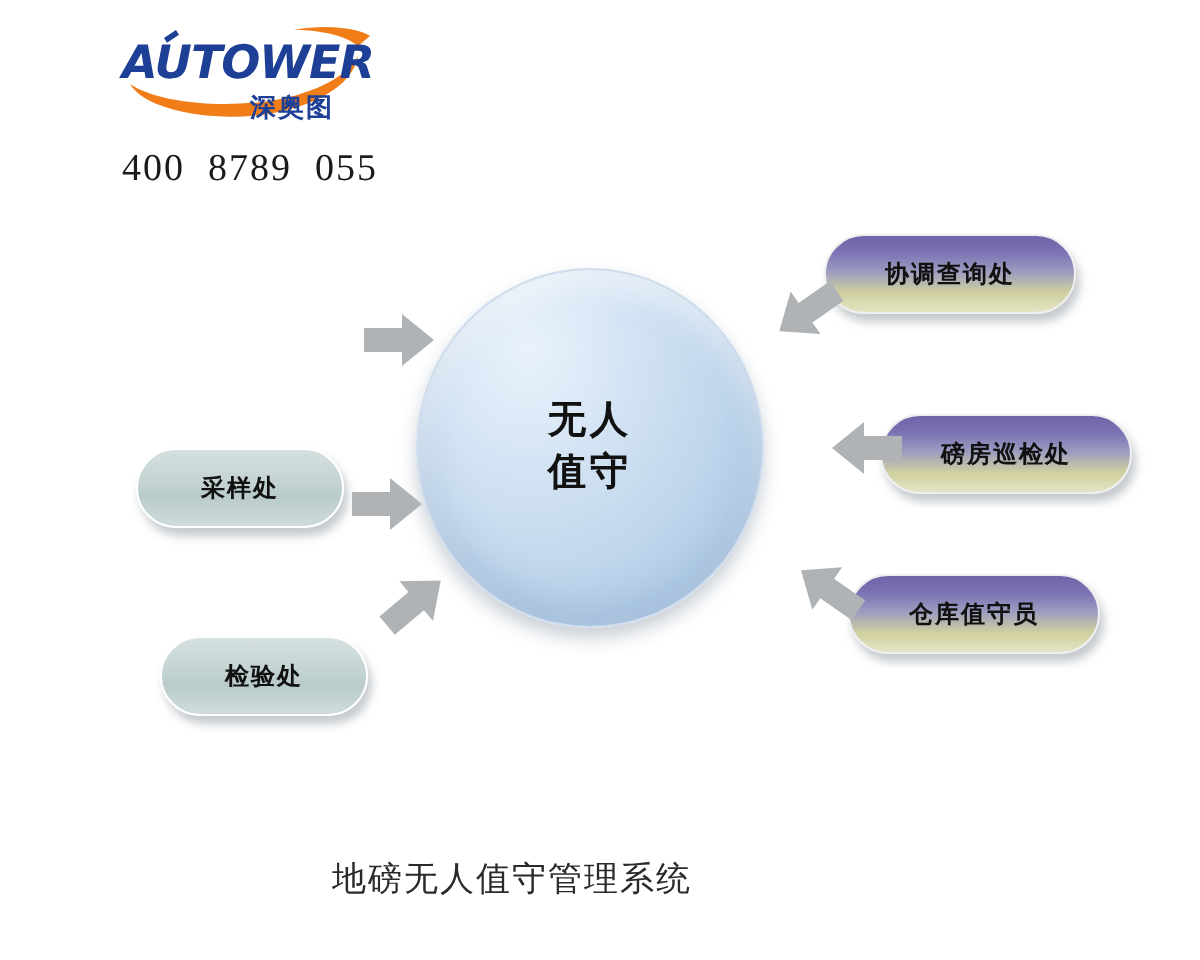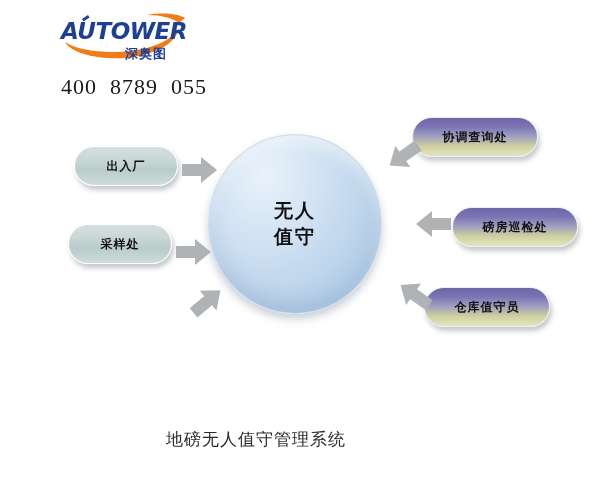--- a/index.html
+++ b/index.html
@@ -37,21 +37,21 @@
   #logo-svg {
     position: absolute;
     left: 0;
     top: 0;
   }
   #phone {
     position: absolute;
     left: 2px;
     top: 62px;
     font-family: "Liberation Serif", serif;
-    font-size: 22px;
+    font-size: 19px;
     color: #1a1a1a;
     letter-spacing: 1px;
     white-space: pre;
   }
 
   
   #center-node {
     position: absolute;
     left: 208px;
     top: 134px;
@@ -107,21 +107,21 @@
   
   .pill.right {
     background: linear-gradient(to bottom, #6e65a8 0%, #7b73b4 22%, #9e9ec0 48%, #cfcf9f 74%, #e4e4c4 100%);
     border: 1px solid #eeeeee;
   }
 
   #pill-l1 { left: 74px;  top: 146px; width: 104px; }
   #pill-l2 { left: 68px;  top: 224px; width: 104px; }
   #pill-l3 { left: 80px;  top: 318px; width: 104px; }
   #pill-r1 { left: 412px; top: 117px; width: 126px; }
-  #pill-r2 { left: 452px; top: 207px; width: 126px; }
+  #pill-r2 { left: 440px; top: 207px; width: 126px; }
   #pill-r3 { left: 424px; top: 287px; width: 126px; }
 
   
   .arrow {
     position: absolute;
   }
   .arrow svg { display: block; }
 
   #arrow-l1 { left: 182px; top: 156px; }
   #arrow-l2 { left: 176px; top: 238px; }
@@ -164,25 +164,25 @@
       </svg>
     </div>
     <div id="phone">400  8789  055</div>
   </div>
 
   <div id="center-node">
     <div id="center-label">无人
 值守</div>
   </div>
 
-  <div class="pill left" id="pill-l1">
-    <span class="pill-label">出入厂</span>
-  </div>
   <div class="pill left" id="pill-l2">
     <span class="pill-label">采样处</span>
+  </div>
+  <div class="pill left" id="pill-l3">
+    <span class="pill-label">检验处</span>
   </div>
 
   <div class="pill right" id="pill-r1">
     <span class="pill-label">协调查询处</span>
   </div>
   <div class="pill right" id="pill-r2">
     <span class="pill-label">磅房巡检处</span>
   </div>
   <div class="pill right" id="pill-r3">
     <span class="pill-label">仓库值守员</span>

